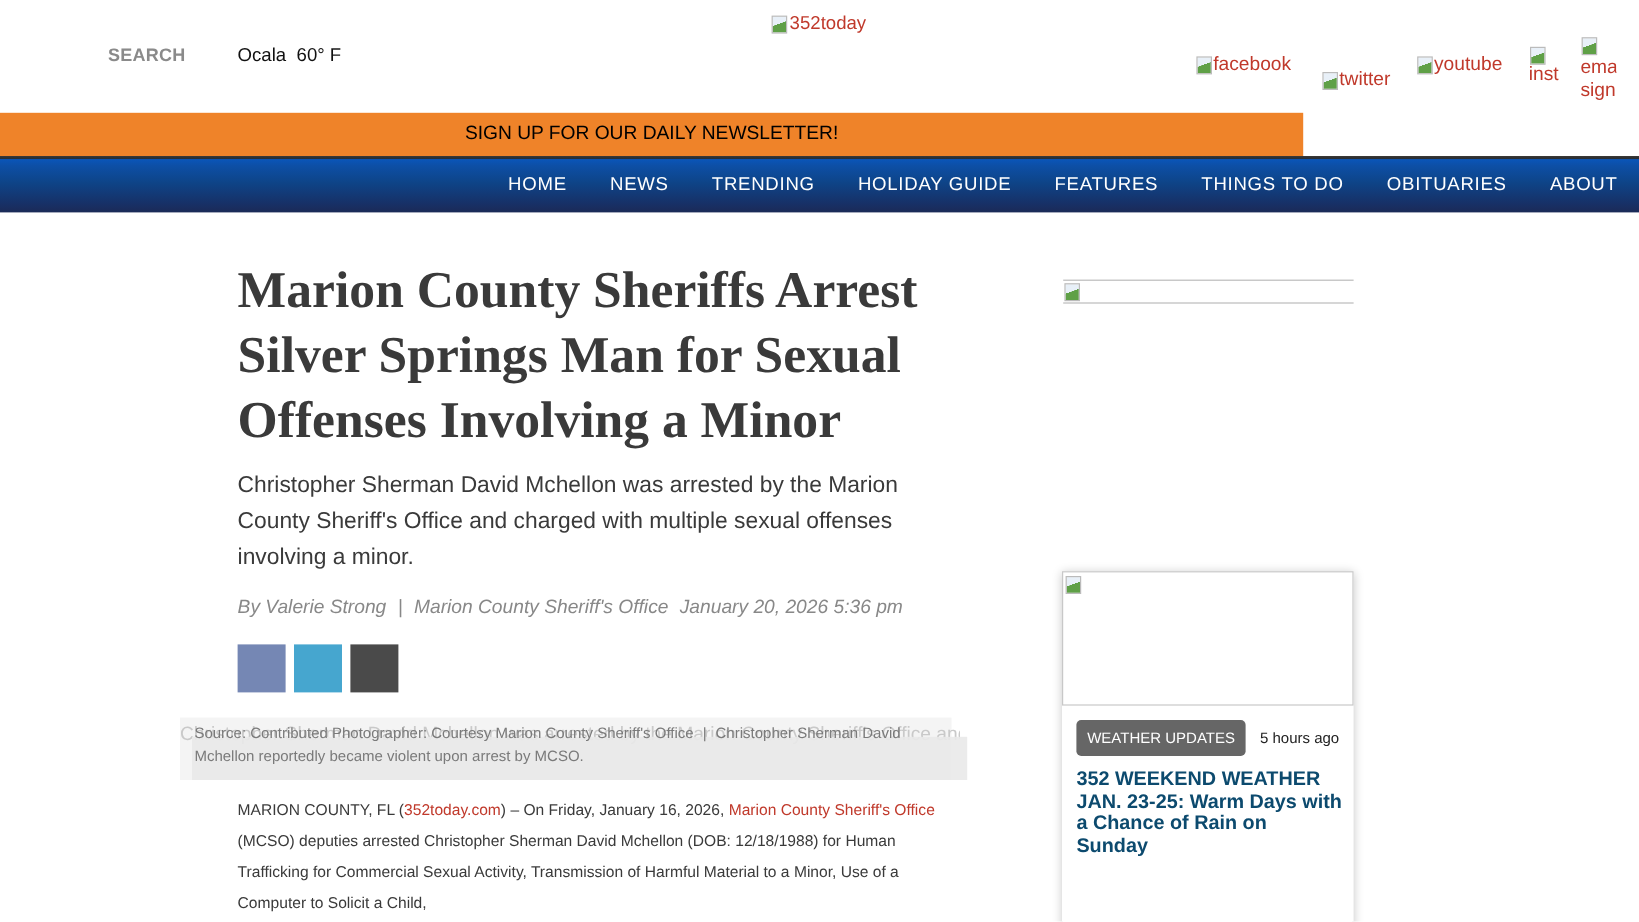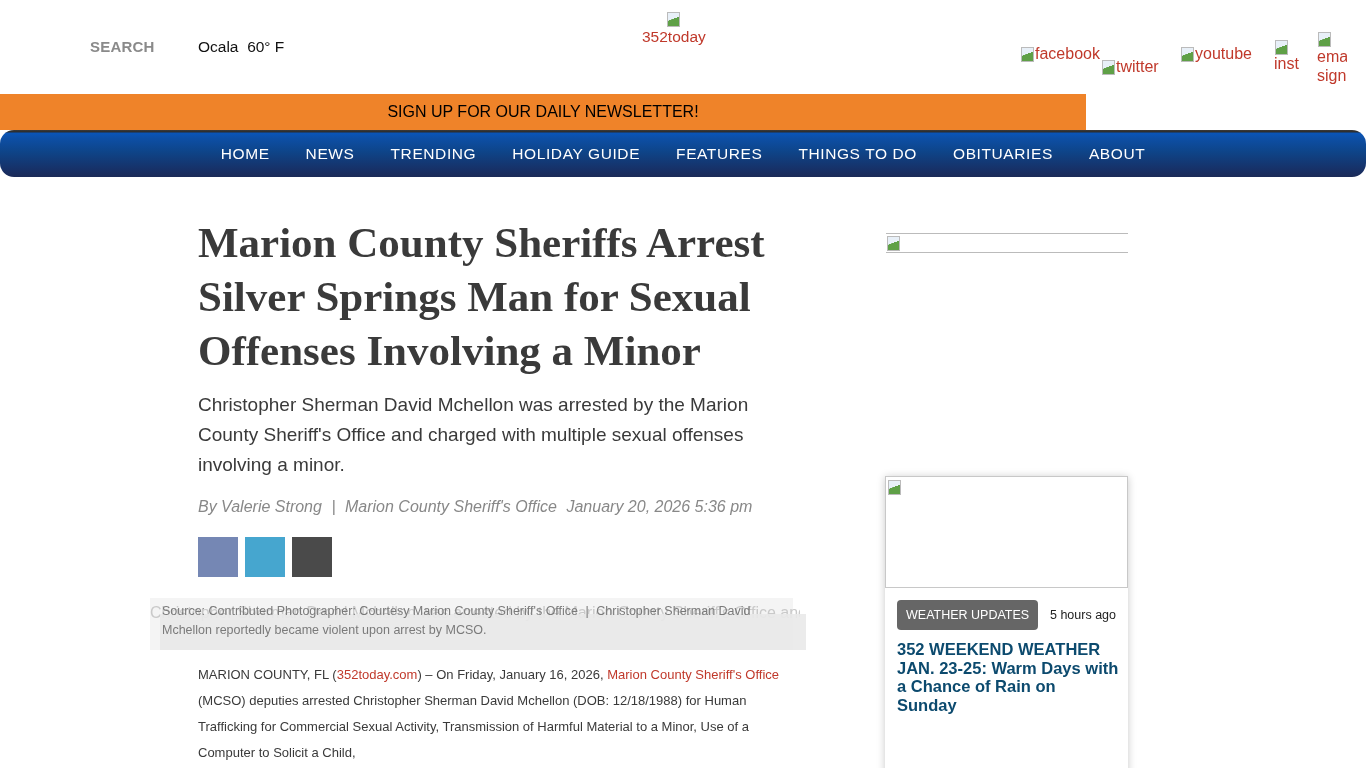--- a/index.html
+++ b/index.html
@@ -3,37 +3,37 @@
   <meta charset="utf-8">
   <style>
     * { box-sizing: border-box; margin: 0; padding: 0; }
     html, body { width: 1366px; height: 768px; overflow: hidden; background: #ffffff; }
     body { font-family: "Liberation Sans", sans-serif; position: relative; color: #333; }
 
     
     .topbar { position: absolute; left: 0; top: 0; width: 1366px; height: 94px; background: #fff; }
     .search-link { position: absolute; left: 90px; top: 38px; font-size: 15px; font-weight: bold; color: #8a8a8a; letter-spacing: 0.2px; cursor: pointer; }
     .weather { position: absolute; left: 198px; top: 38px; font-size: 15.5px; color: #111; }
-    .logo { position: absolute; left: 642px; top: 11px; font-size: 15.5px; color: #c0392b; display: flex; align-items: center; gap: 1px; cursor: pointer; flex-direction: column; }
+    .logo { position: absolute; left: 642px; top: 11px; font-size: 15.5px; color: #c0392b; display: flex; align-items: center; gap: 1px; cursor: pointer; }
     .broken { display: inline-block; width: 14px; height: 16px; position: relative; vertical-align: middle; margin-right: 1px; }
     .broken::before { content: ""; position: absolute; left: 1px; top: 1px; width: 11px; height: 13px; border: 1px solid #bbb; background: linear-gradient(160deg, #e8f0f8 0 45%, #5fa047 46% 100%); }
     .soc { position: absolute; font-size: 16px; color: #c0392b; display: flex; align-items: center; cursor: pointer; }
-    .soc-fb { left: 1020px; top: 45px; justify-content: flex-end; }
+    .soc-fb { left: 996px; top: 45px; justify-content: flex-end; }
     .soc-tw { left: 1101px; top: 58px; }
     .soc-yt { left: 1180px; top: 45px; }
     .soc-ig { left: 1274px; top: 37px; display: block; width: 26px; overflow: hidden; line-height: 17px; }
     .soc-em { left: 1317px; top: 28px; display: block; width: 30px; overflow: hidden; line-height: 19px; }
 
     
     .newsletter { position: absolute; left: 0; top: 94px; width: 1086px; height: 36px; background: #ef8329; color: #000000; font-size: 16px; text-align: center; line-height: 36px; cursor: pointer; }
 
     
     .nav { position: absolute; left: 0; top: 130px; width: 1366px; height: 47px;
       background: linear-gradient(to bottom, #3a3a3a 0px, #2b2b2b 2px, #0a55b8 3px, #0d4fa6 8px, #0e4488 22px, #173066 40px, #1b2a57 47px);
-      display: flex; justify-content: center; align-items: center; border-radius: 14px; }
+      display: flex; justify-content: flex-end; align-items: center; }
     .nav-item { color: #fff; font-size: 15.5px; letter-spacing: 0.6px; margin: 0 18px; cursor: pointer; text-transform: uppercase; }
 
     
     .headline { position: absolute; left: 198px; top: 216px; width: 610px; font-family: "Liberation Serif", serif; font-weight: bold; font-size: 43px; line-height: 54px; color: #3a3a3a; }
     .dek { position: absolute; left: 198px; top: 390px; width: 600px; font-size: 19px; line-height: 30px; color: #3a3a3a; }
     .byline { position: absolute; left: 198px; top: 498px; font-size: 16px; font-style: italic; color: #888; white-space: nowrap; }
     .byline span { margin-right: 5px; }
     .share { position: absolute; left: 198px; top: 537px; display: flex; gap: 7px; }
     .share-btn { width: 40px; height: 40px; cursor: pointer; }
     .share-fb { background: #7587b4; }

